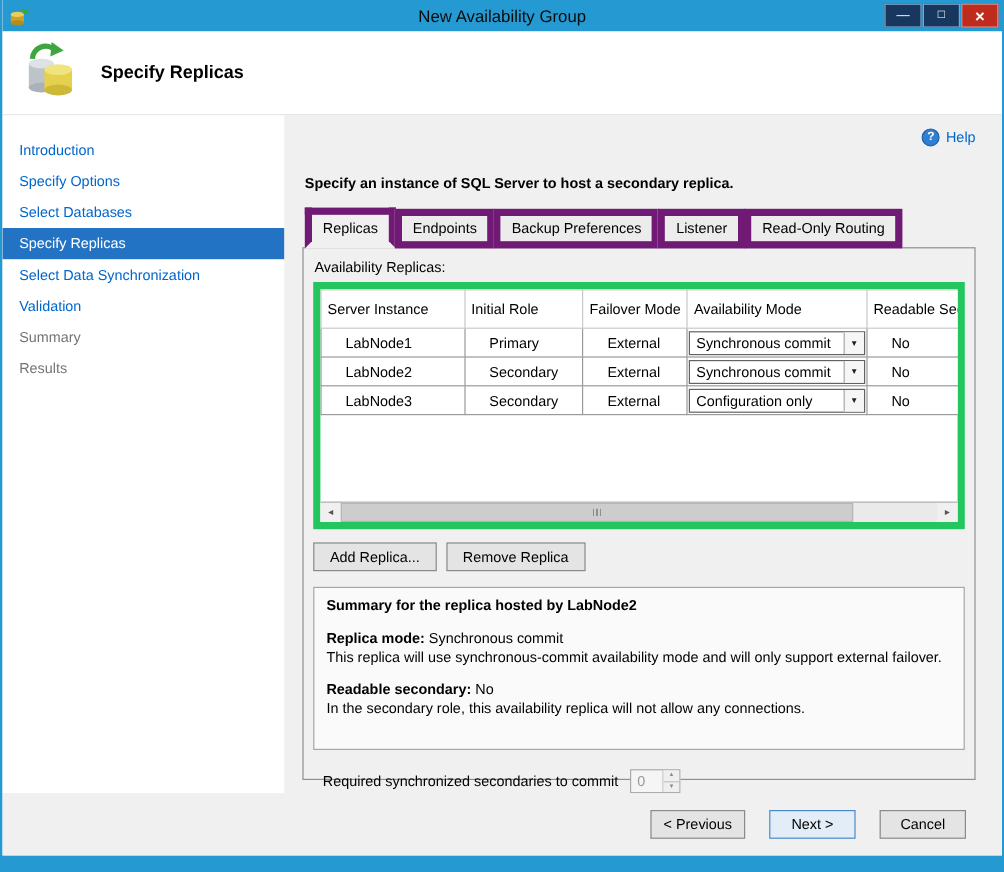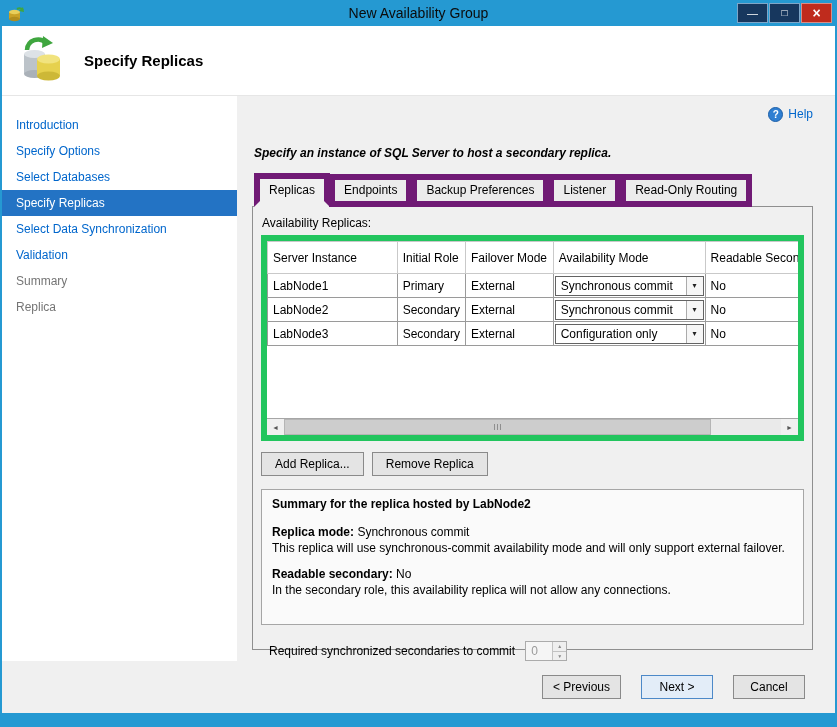--- a/index.html
+++ b/index.html
@@ -26,32 +26,32 @@
   .body { flex:1 1 auto; display:flex; min-height:0; }
   .sidebar { width:235px; background:#fff; padding-top:16px; flex:0 0 auto; }
   .side-item { font-size:12px; padding:6px 0 6px 14px; color:#0066cc; cursor:pointer; white-space:nowrap; }
   .side-item.active { background:#2373c4; color:#fff; }
   .side-item.disabled { color:#757575; cursor:default; }
   .content { flex:1 1 auto; background:#f0f0f0; padding:8px 22px 0 15px; min-width:0; }
   .help-row { display:flex; justify-content:flex-end; align-items:center; gap:5px; height:20px; }
   .help-icon { width:15px; height:15px; border-radius:50%; background:#2f7fd2; color:#fff; font-size:10px; font-weight:bold;
                display:flex; align-items:center; justify-content:center; border:1px solid #1c5fa8; }
   .help-link { font-size:12px; color:#0066cc; text-decoration:none; cursor:pointer; }
-  .instruction { font-size:12px; font-weight:bold; color:#000; margin:22px 0 14px 2px;font-style:italic; }
+  .instruction { font-size:12px; font-weight:bold; color:#000; margin:22px 0 14px 2px; }
   
   .tabs { display:flex; padding-left:2px; position:relative; z-index:2; margin-bottom:-1px; }
   .tab { font-size:12px; padding:3px 9px 4px; background:#ececec; border:6px solid #701a75; margin-right:-1px; cursor:pointer; white-space:nowrap; }
   .tab.active { background:#f0f0f0; border-bottom-color:#f0f0f0; padding-top:4px; margin-top:-1px; }
   .tab-panel { border:1px solid #8f8f8f; background:#f0f0f0; height:444px; padding:7px 8px; }
   .avail-label { font-size:12px; margin:2px 0 5px 1px; }
   
   .grid-wrap { border:6px solid #22c55e; background:#fff; height:206px; position:relative; overflow:hidden; }
   table.grid { border-collapse:collapse; table-layout:fixed; min-width:620px; }
   .grid th { font-weight:normal; font-size:12px; text-align:left; background:#fff; border:1px solid #c9c9c9; padding:2px 5px; height:32px; vertical-align:middle; overflow:hidden; }
-  .grid td { font-size:12px; border:1px solid #9a9a9a; padding:2px 5px; height:24px; background:#fff; white-space:nowrap; overflow:hidden; }
+  .grid td { font-size:12px; border:1px solid #9a9a9a; padding:2px 20px; height:24px; background:#fff; white-space:nowrap; overflow:hidden; }
   .grid col.c-server { width:130px; } .grid col.c-role { width:68px; } .grid col.c-fail { width:88px; }
   .grid col.c-avail { width:152px; } .grid col.c-read { width:182px; }
   .grid th.nowrap { white-space:nowrap; }
   td.combo-cell { padding:1px; }
   .combo { display:flex; align-items:center; border:1px solid #636363; height:20px; background:#fff; }
   .combo-text { flex:1; padding:0 5px; overflow:hidden; white-space:nowrap; }
   .combo-btn { width:17px; align-self:stretch; border-left:1px solid #ababab; background:#f6f6f6; display:flex; align-items:center; justify-content:center; font-size:8px; color:#222; cursor:pointer; }
   
   .hscroll { position:absolute; left:0; right:0; bottom:0; height:17px; background:#f0f0f0; border-top:1px solid #a6a6a6; display:flex; }
   .scroll-arrow { width:17px; height:100%; display:flex; align-items:center; justify-content:center; font-size:7px; color:#555; background:#f0f0f0; cursor:pointer; }
@@ -121,21 +121,21 @@
   <div class="body">
 
     <nav class="sidebar">
       <div class="side-item">Introduction</div>
       <div class="side-item">Specify Options</div>
       <div class="side-item">Select Databases</div>
       <div class="side-item active">Specify Replicas</div>
       <div class="side-item">Select Data Synchronization</div>
       <div class="side-item">Validation</div>
       <div class="side-item disabled">Summary</div>
-      <div class="side-item disabled">Replica</div>
+      <div class="side-item disabled">Results</div>
     </nav>
 
     <div class="content">
 
       <div class="help-row">
         <span class="help-icon">?</span>
         <a class="help-link">Help</a>
       </div>
 
       <p class="instruction">Specify an instance of SQL Server to host a secondary replica.</p>

